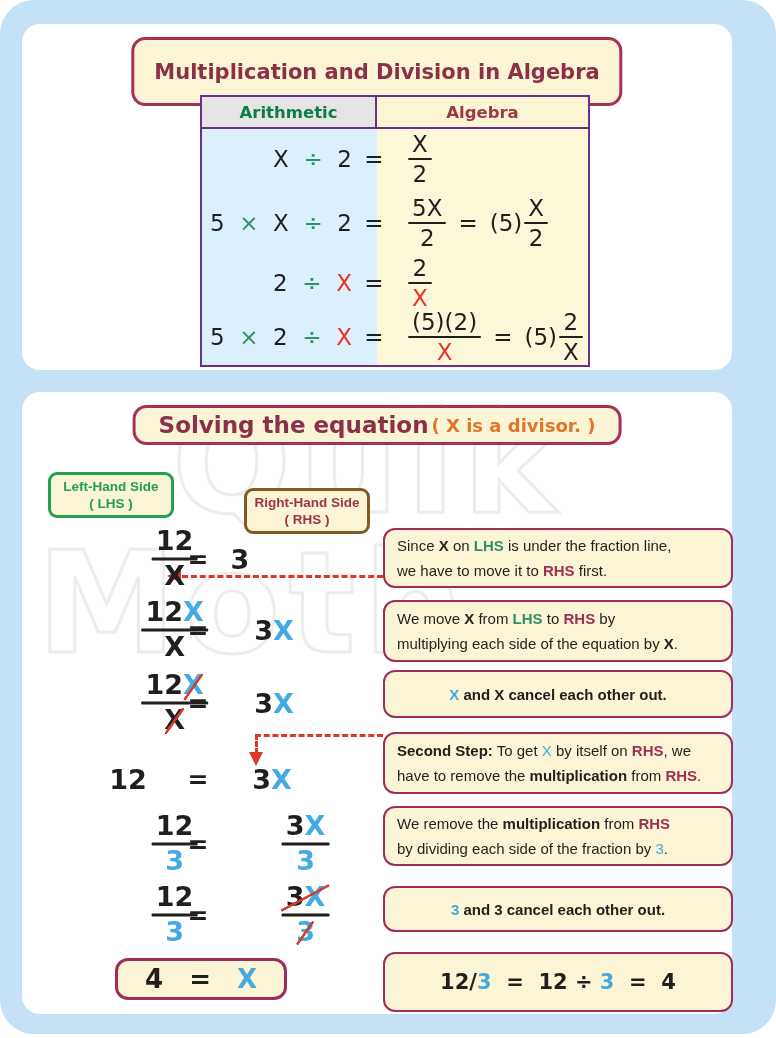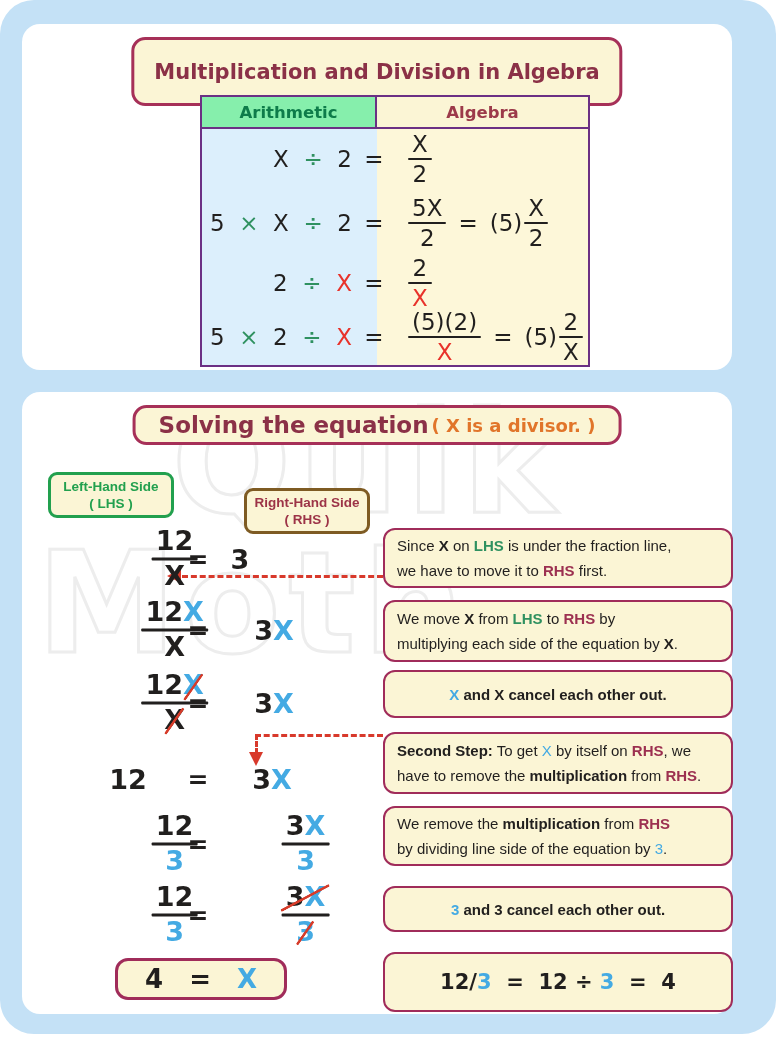--- a/index.html
+++ b/index.html
@@ -24,21 +24,21 @@
   .p1 .badge{top:13px;height:31px;padding:16px 20px;}
   .t1{font-size:21px;font-weight:bold;color:#8b3147;}
   .p2 .badge{top:13px;height:34px;padding:0 23px;gap:3px;}
   .t2main{font-size:23px;font-weight:bold;color:#8b3147;}
   .t2sub{font-size:18px;font-weight:bold;color:#e1752a;}
 
   
   .tbl{position:absolute;left:178px;top:71px;width:386px;border:2.5px solid #6b3084;}
   .thead{display:flex;height:30px;border-bottom:2.5px solid #6b3084;}
   .th{display:flex;align-items:center;justify-content:center;font-size:16.5px;font-weight:bold;}
-  .th.left{width:175px;background:#86efac;color:#0e7c4a;border-right:2.5px solid #6b3084;box-sizing:border-box;}
+  .th.left{width:175px;background:#e5e5e5;color:#0e7c4a;border-right:2.5px solid #6b3084;box-sizing:border-box;}
   .th.right{flex:1;background:#fbf5d5;color:#9c3a4a;}
   .tbody{position:relative;}
   .underlay{position:absolute;inset:0;display:flex;}
   .ul-left{width:175px;background:#dceffc;}
   .ul-right{flex:1;background:#fdf7d9;}
   .trow{position:relative;display:flex;align-items:center;font-size:23px;}
   .tr1{height:60px;} .tr2{height:68px;} .tr3{height:52px;} .tr4{height:56px;}
   .arith{width:150px;text-align:right;white-space:pre;}
   .teq{width:44px;text-align:center;}
   .algc{flex:1;display:flex;align-items:center;gap:12px;padding-left:12px;}
@@ -310,21 +310,21 @@
     </div>
     <div class="call c3">
       <span class="cl"><span class="c-b">X</span><span class="c-k"> and X cancel each other out.</span></span>
     </div>
     <div class="call c4">
       <span class="cl"><span class="c-k bd">Second Step:</span><span class="c-k"> To get </span><span class="c-b">X</span><span class="c-k"> by itself on </span><span class="c-m bd">RHS</span><span class="c-k">, we</span></span>
       <span class="cl"><span class="c-k">have to remove the </span><span class="c-k bd">multiplication</span><span class="c-k"> from </span><span class="c-m bd">RHS</span><span class="c-k">.</span></span>
     </div>
     <div class="call c5">
       <span class="cl"><span class="c-k">We remove the </span><span class="c-k bd">multiplication</span><span class="c-k"> from </span><span class="c-m bd">RHS</span></span>
-      <span class="cl"><span class="c-k">by dividing line side of the equation by </span><span class="c-b">3</span><span class="c-k">.</span></span>
+      <span class="cl"><span class="c-k">by dividing each side of the fraction by </span><span class="c-b">3</span><span class="c-k">.</span></span>
     </div>
     <div class="call c6">
       <span class="cl"><span class="c-b">3</span><span class="c-k"> and 3 cancel each other out.</span></span>
     </div>
     <div class="call c7">
       <span class="cl"><span class="c-k">12/</span><span class="c-b">3</span><span class="c-k">  =  12 ÷ </span><span class="c-b">3</span><span class="c-k">  =  4</span></span>
     </div>
   </div>
 </div>
 

